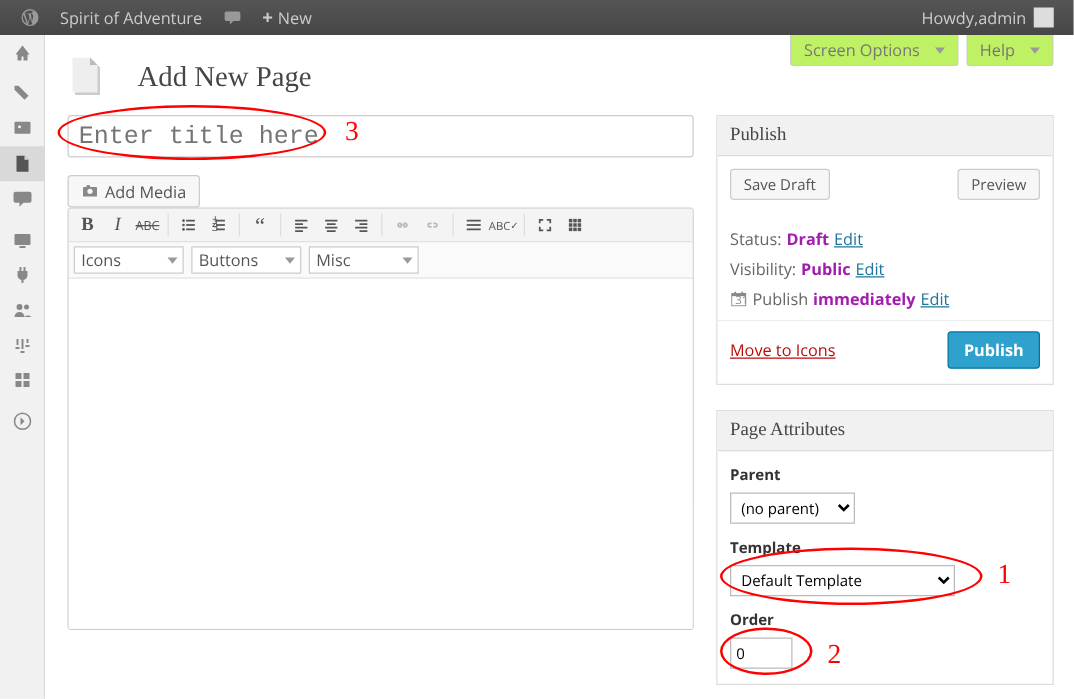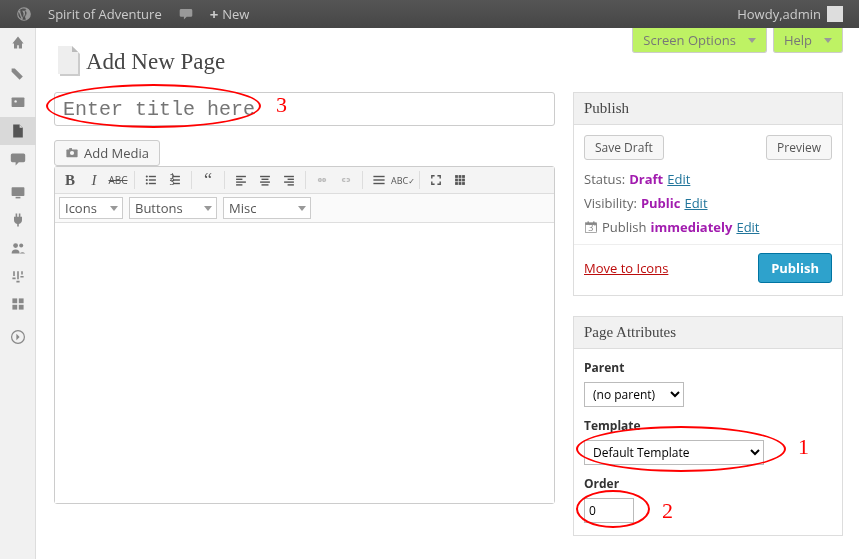--- a/index.html
+++ b/index.html
@@ -25,21 +25,21 @@
 
   
   #wrap { margin-left: 36px; padding: 8px 16px 0 18px; position: relative; }
 
   
   #screenmeta { position: absolute; top: 0; right: 16px; display: flex; gap: 6px; }
   .secbtn { background: #bef264; border: 1px solid #ccc; border-top: none; border-radius: 0 0 3px 3px; padding: 3px 10px; color: #777; font-size: 12px; cursor: pointer; display: flex; align-items: center; gap: 12px; }
   .tri-down { width: 0; height: 0; border-left: 4px solid transparent; border-right: 4px solid transparent; border-top: 5px solid #999; }
 
   
-  #heading { display: flex; align-items: center; gap: 0; margin: 10px 0 14px; }
+  #heading { display: flex; align-items: center; gap: 24px; margin: 10px 0 14px; }
   #heading .page-icon { width: 32px; height: 32px; display:flex; align-items:center; justify-content:center; }
   #heading .page-icon svg { width: 32px; height: 32px; fill: #999; }
   #heading h1 { font-size: 23px; font-weight: normal; color: #464646; font-family: Georgia, serif; }
 
   
   #cols { display: flex; gap: 18px; align-items: flex-start; }
   #main { flex: 1; min-width: 0; }
   #side { width: 270px; }
 
   
@@ -70,21 +70,21 @@
   .tbtn.italic { font-style: italic; font-family: Georgia, serif; font-size: 15px; }
   .vd { width: 1px; height: 18px; background: #ddd; margin: 0 3px; }
   .sel { height: 22px; border: 1px solid #ccc; background: #fff; font-size: 11px; color: #555; padding: 0 18px 0 5px; position: relative; display: flex; align-items: center; cursor: pointer; }
   .sel .tri-down { position: absolute; right: 4px; top: 8px; }
   #editor-canvas { height: 280px; background: #fff; }
 
   
   .postbox { border: 1px solid #ddd; background: #fff; margin-bottom: 20px; }
   .postbox h3 { font-family: Georgia, serif; font-size: 15px; font-weight: normal; color: #464646; padding: 7px 10px; background: #f1f1f1; border-bottom: 1px solid #ddd; }
   .postbox .inside { padding: 10px 10px 12px; }
-  .pubrow { display: flex; justify-content: space-between; margin-bottom: 10px; }
+  .pubrow { display: flex; justify-content: space-between; margin-bottom: 22px; }
   .misc { font-size: 12px; color: #666; margin: 6px 0; display: flex; align-items: center; gap: 4px; }
   .misc .label { color: #666; }
   .misc .value { color: #a21caf; font-weight: bold; }
   .misc svg { width: 14px; height: 14px; fill: #888; }
   .hr { height: 1px; background: #eee; margin: 8px -10px; }
   .trash { color: #bc0b0b; text-decoration: underline; }
   .pub-actions { display: flex; justify-content: space-between; align-items: center; margin-top: 6px; }
   .primary { background: #2ea2cc; color: #fff; border: 1px solid #0074a2; border-radius: 3px; padding: 5px 12px; font-weight: bold; cursor: pointer; font-size: 13px; }
 
   
@@ -336,21 +336,21 @@
                 <rect x="3" y="8" width="4" height="4"></rect>
                 <rect x="8" y="8" width="4" height="4"></rect>
                 <rect x="13" y="8" width="4" height="4"></rect>
                 <rect x="3" y="13" width="4" height="4"></rect>
                 <rect x="8" y="13" width="4" height="4"></rect>
                 <rect x="13" y="13" width="4" height="4"></rect>
               </svg>
             </div>
         </div>
         <div id="toolbar2">
-          <div class="sel" style="width:64px">
+          <div class="sel" style="width:88px">
             <span>Icons</span>
             <span class="tri-down"></span>
           </div>
           <div class="sel" style="width:88px">
             <span>Buttons</span>
             <span class="tri-down"></span>
           </div>
           <div class="sel" style="width:88px">
             <span>Misc</span>
             <span class="tri-down"></span>

